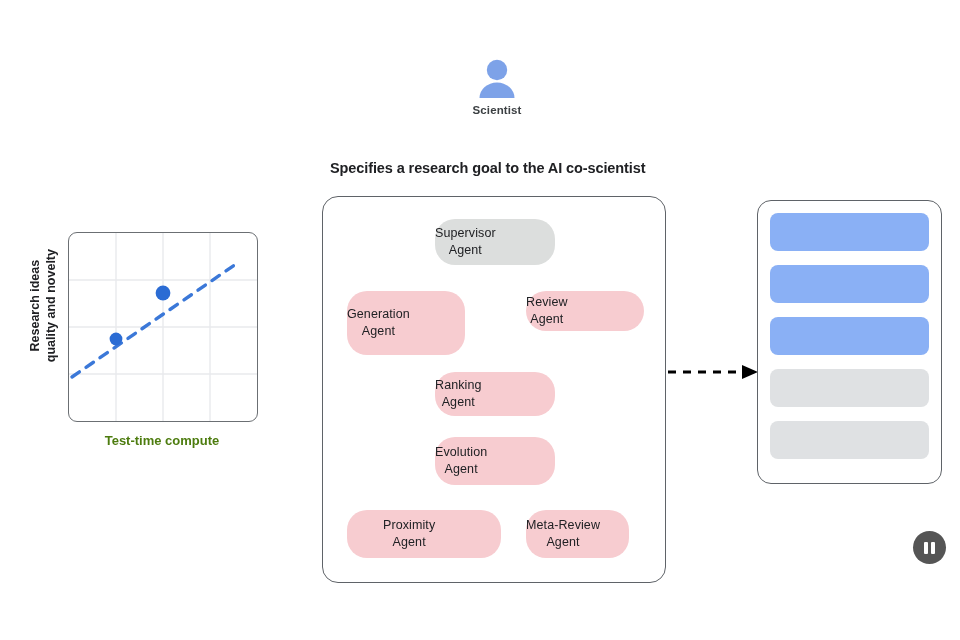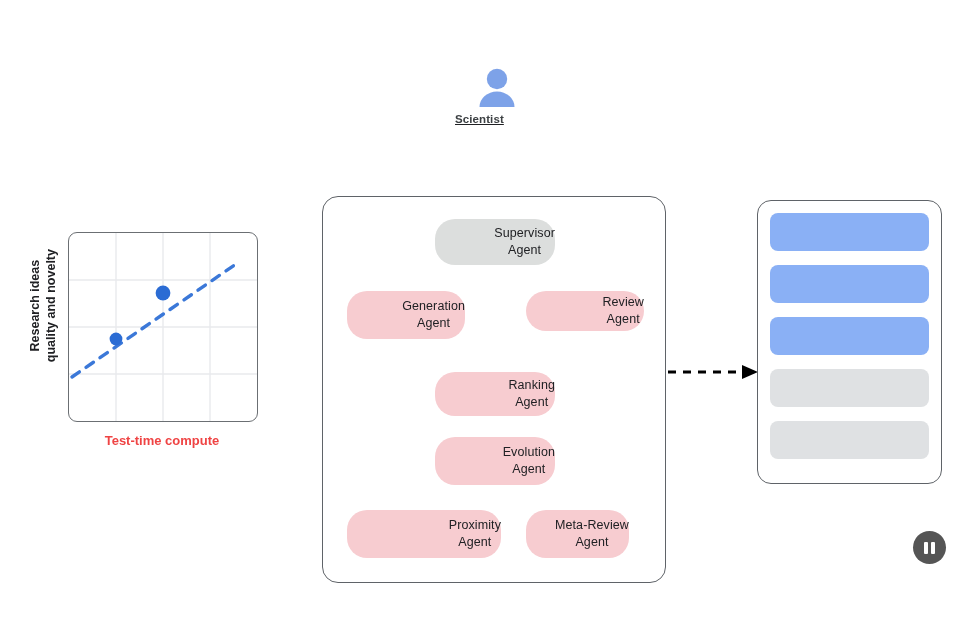--- a/index.html
+++ b/index.html
@@ -17,24 +17,23 @@
     width: 960px;
     height: 640px;
     background: #ffffff;
     overflow: hidden;
   }
 
   
   #scientist {
     position: absolute;
     left: 455px;
-    top: 64px;
+    top: 55px;
     width: 84px;
-    text-align: left;
-    text-decoration: underline;
+    text-align: center;
   }
   #scientist-icon {
     display: block;
     margin: 0 auto;
     width: 46px;
     height: 46px;
   }
   #scientist-label {
     margin-top: 3px;
     font-size: 11.5px;
@@ -88,40 +87,40 @@
   }
   #plot-svg { display: block; width: 100%; height: 100%; }
   #chart-xlabel {
     position: absolute;
     left: 40px;
     top: 205px;
     width: 220px;
     text-align: center;
     font-size: 13px;
     font-weight: 700;
-    color: #ef4444;
+    color: #4d7c0f;
   }
 
   
   #agent-panel {
     position: absolute;
     left: 322px;
     top: 196px;
     width: 342px;
     height: 385px;
     border: 1.4px solid #5f6368;
     border-radius: 16px;
     background: #ffffff;
   }
   .agent-box {
     position: absolute;
     border-radius: 20px;
     display: flex;
     align-items: center;
-    justify-content: flex-end;
+    justify-content: flex-start;
     text-align: center;
     font-size: 12.5px;
     line-height: 1.35;
     color: #202124;
     letter-spacing: .1px;
   }
   .agent-box span { display: block; white-space: pre-line; }
   .agent-pink { background: #f7ccd0; }
   .agent-gray { background: #dcdedd; }
 
@@ -183,20 +182,21 @@
 <div id="stage">
 
   <div id="scientist">
     <svg id="scientist-icon" viewBox="0 0 46 46">
       <circle cx="23" cy="15" r="10.2" fill="#7da2e8"></circle>
       <path d="M5.5 43 A17.5 15.5 0 0 1 40.5 43 Z" fill="#7da2e8"></path>
     </svg>
     <div id="scientist-label">Scientist</div>
   </div>
 
+  <div class="caption" id="caption-goal">Specifies a research goal to the AI co-scientist</div>
 
   <div id="chart-panel">
     <div id="chart-ylabel">
       <span>Research ideas</span><br>
       <span>quality and novelty</span>
     </div>
     <div id="plot-box">
       <svg id="plot-svg" viewBox="0 0 188 188" preserveAspectRatio="none">
         <g stroke="#e8eaed" stroke-width="1.4">
           <line x1="47" y1="0" x2="47" y2="188"></line>
@@ -212,21 +212,21 @@
       </svg>
     </div>
     <div id="chart-xlabel">Test-time compute</div>
   </div>
 
   <div id="agent-panel">
     <div class="agent-box agent-gray" style="left:112px; top:22px; width:120px; height:46px;">
       <span>Supervisor
 Agent</span>
     </div>
-    <div class="agent-box agent-pink" style="left:24px; top:94px; width:118px; height:48px;">
+    <div class="agent-box agent-pink" style="left:24px; top:94px; width:118px; height:64px;">
       <span>Generation
 Agent</span>
     </div>
     <div class="agent-box agent-pink" style="left:203px; top:94px; width:118px; height:40px;">
       <span>Review
 Agent</span>
     </div>
     <div class="agent-box agent-pink" style="left:112px; top:167px; width:120px; height:44px;margin-top:8px;">
       <span>Ranking
 Agent</span>

